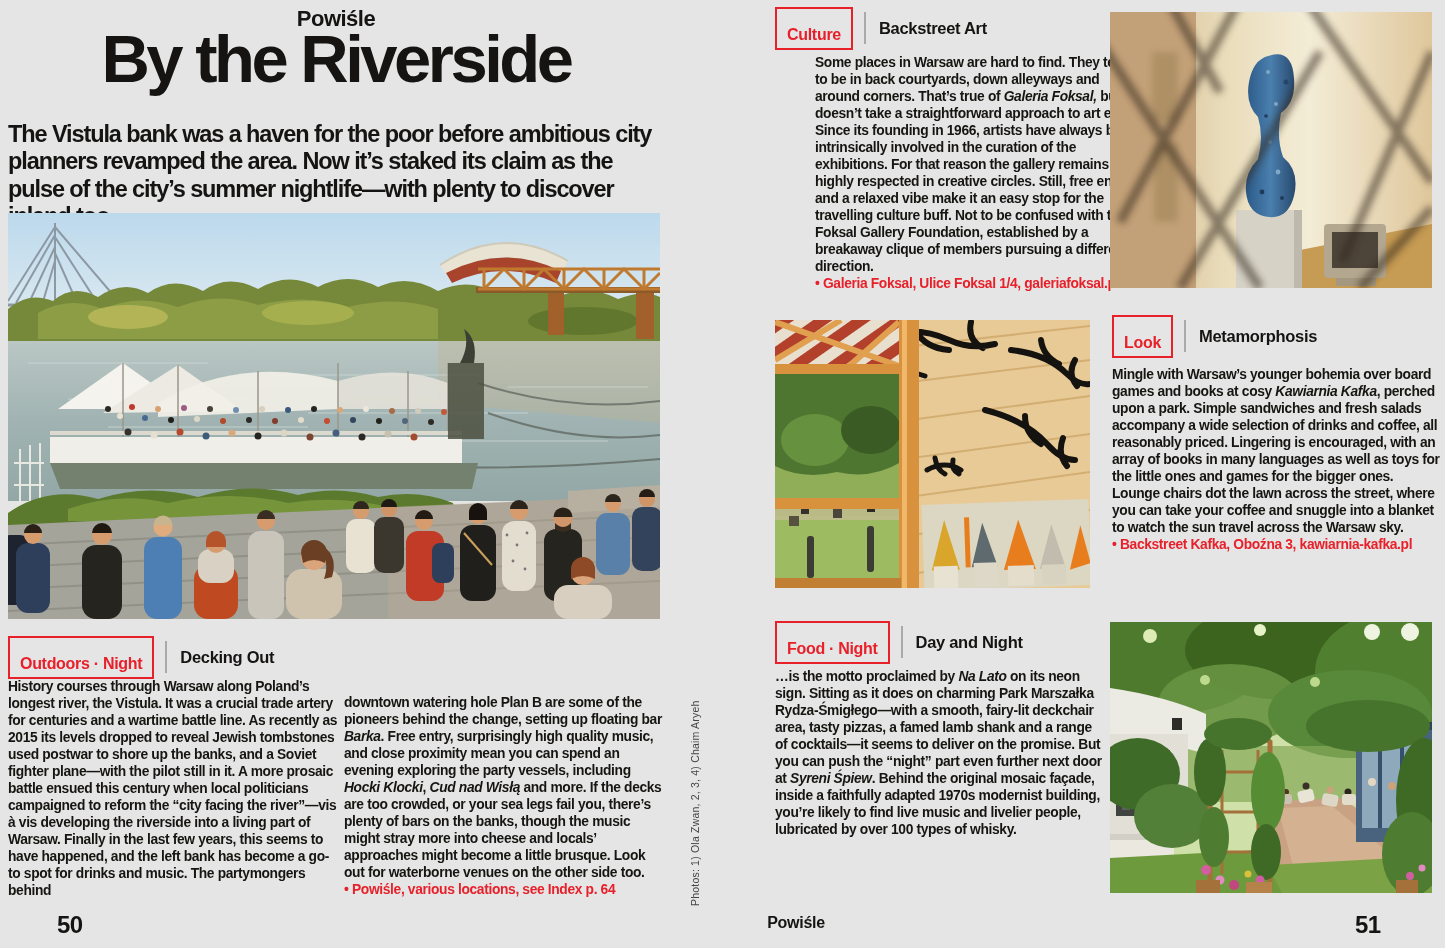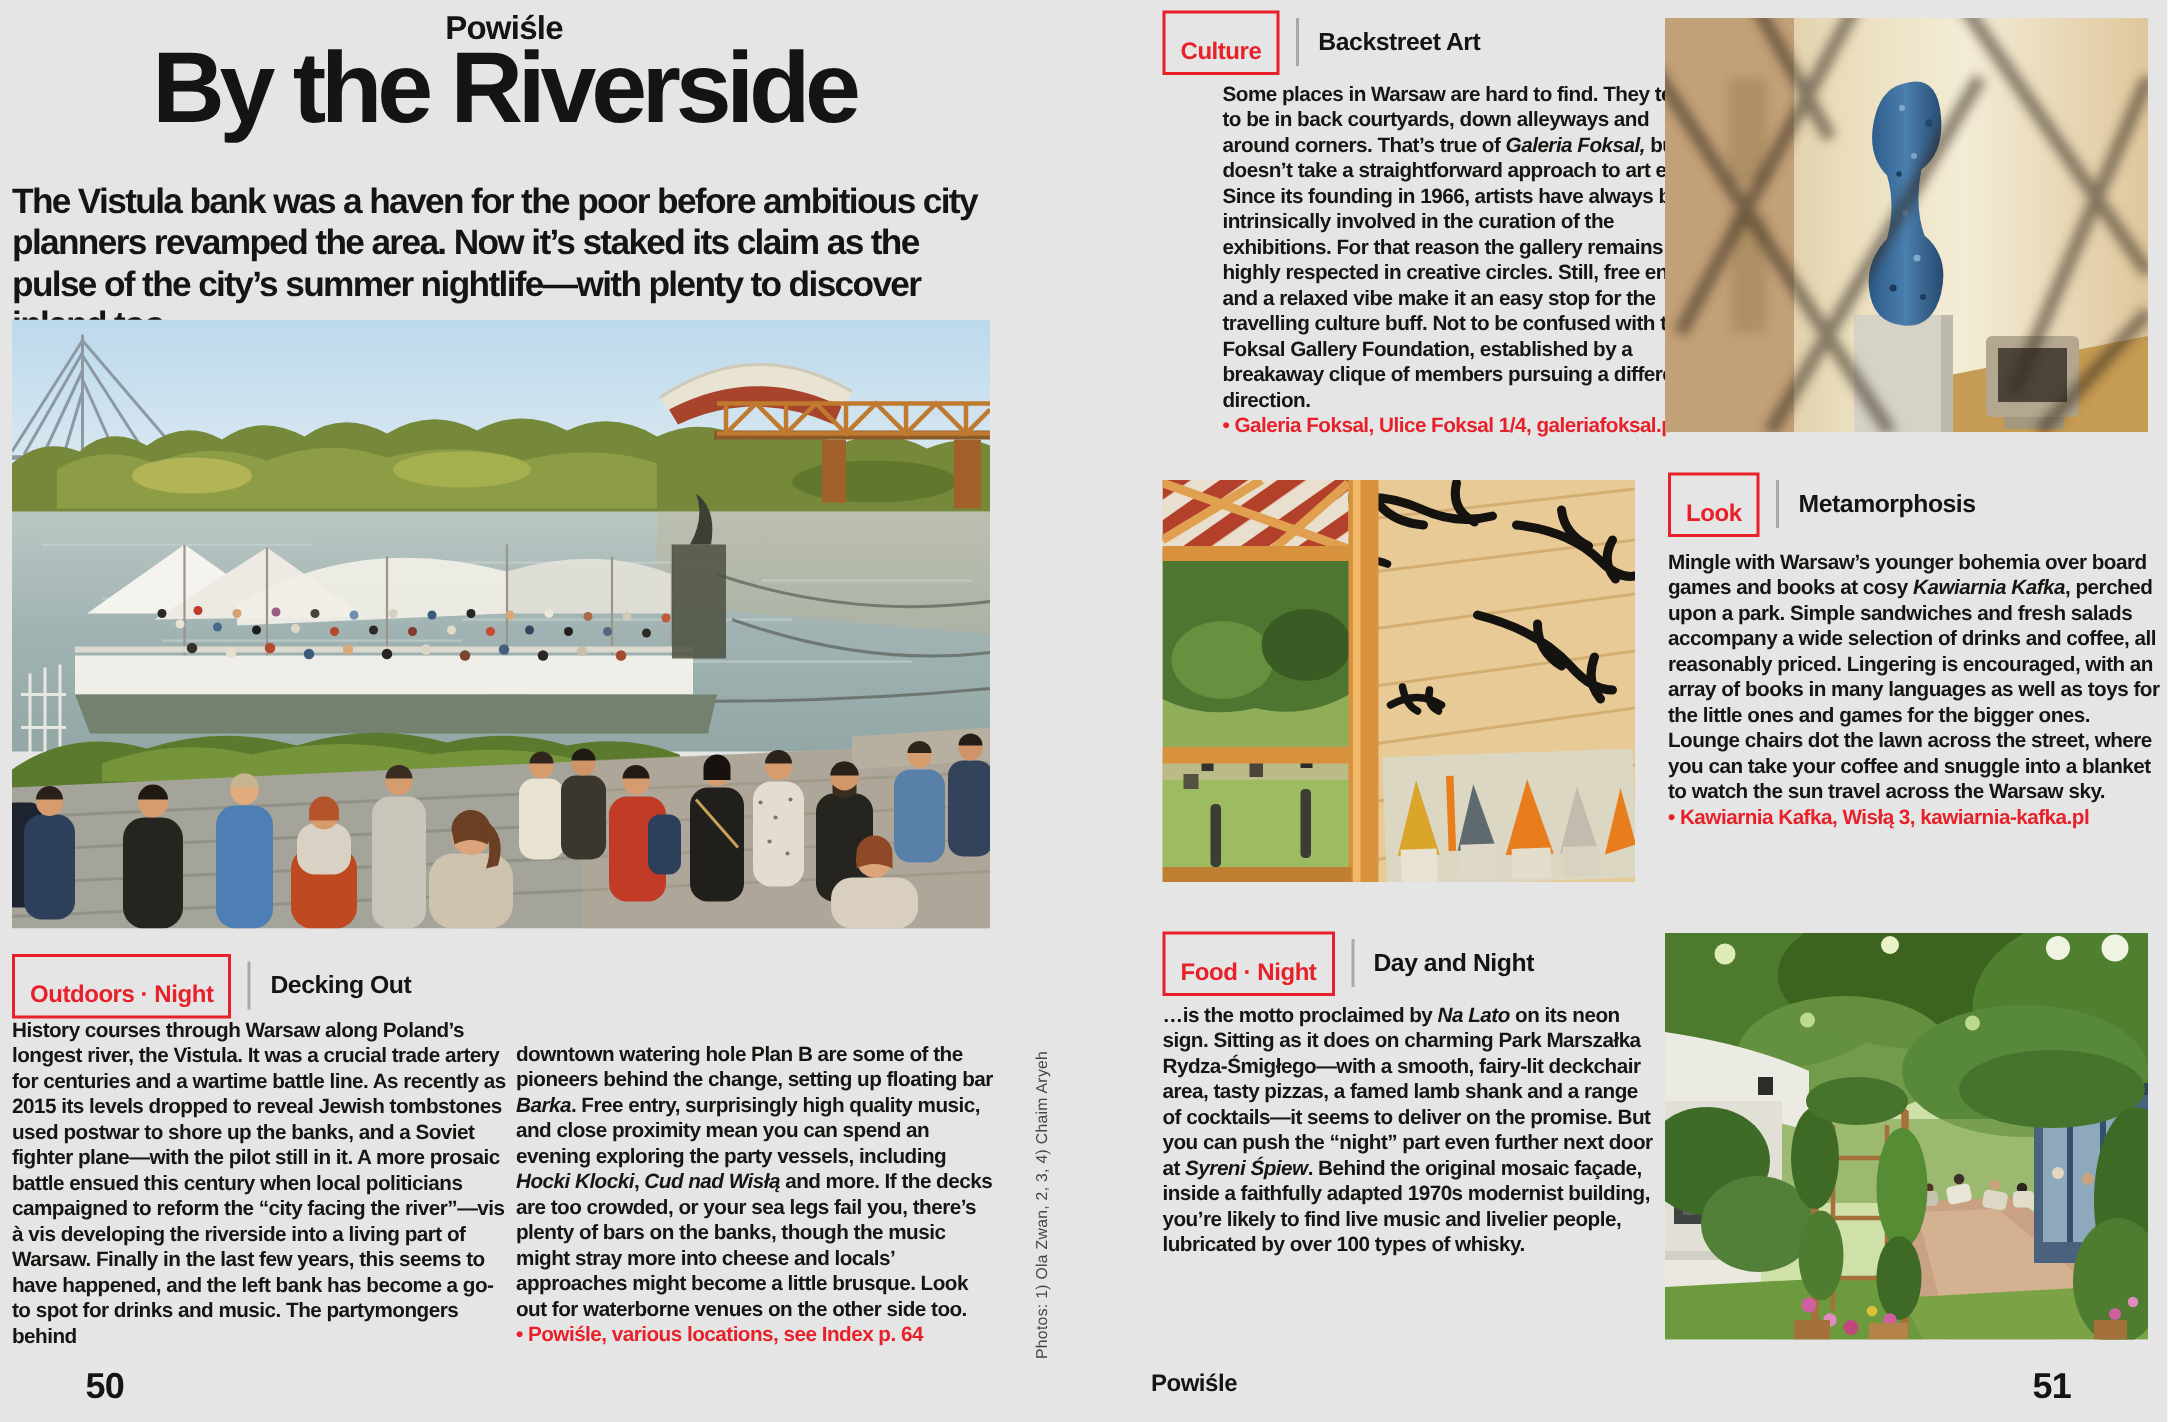--- a/index.html
+++ b/index.html
@@ -375,21 +375,21 @@
       </svg>
     </figure>
 
     <div class="section-head" id="head-food">
       <span class="tag-box">Look</span>
       <span class="head-divider"></span>
       <span class="head-title">Metamorphosis</span>
     </div>
     <div class="body-col" id="body-food">
       <p>Mingle with Warsaw’s younger bohemia over board games and books at cosy <i>Kawiarnia Kafka</i>, perched upon a park. Simple sandwiches and fresh salads accompany a wide selection of drinks and coffee, all reasonably priced. Lingering is encouraged, with an array of books in many languages as well as toys for the little ones and games for the bigger ones. Lounge chairs dot the lawn across the street, where you can take your coffee and snuggle into a blanket to watch the sun travel across the Warsaw sky.</p>
-      <p class="link">• Kawiarnia Kafka, Wisłą 3, kawiarnia-kafka.pl</p>
+      <p class="link">• Backstreet Kafka, Oboźna 3, kawiarnia-kafka.pl</p>
     </div>
 
     <div class="section-head" id="head-night">
       <span class="tag-box">Food · Night</span>
       <span class="head-divider"></span>
       <span class="head-title">Day and Night</span>
     </div>
     <div class="body-col" id="body-night">
       <p>…is the motto proclaimed by <i>Na Lato</i> on its neon sign. Sitting as it does on charming Park Marszałka Rydza-Śmigłego—with a smooth, fairy-lit deckchair area, tasty pizzas, a famed lamb shank and a range of cocktails—it seems to deliver on the promise. But you can push the “night” part even further next door at <i>Syreni Śpiew</i>. Behind the original mosaic façade, inside a faithfully adapted 1970s modernist building, you’re likely to find live music and livelier people, lubricated by over 100 types of whisky.</p>
     </div>

